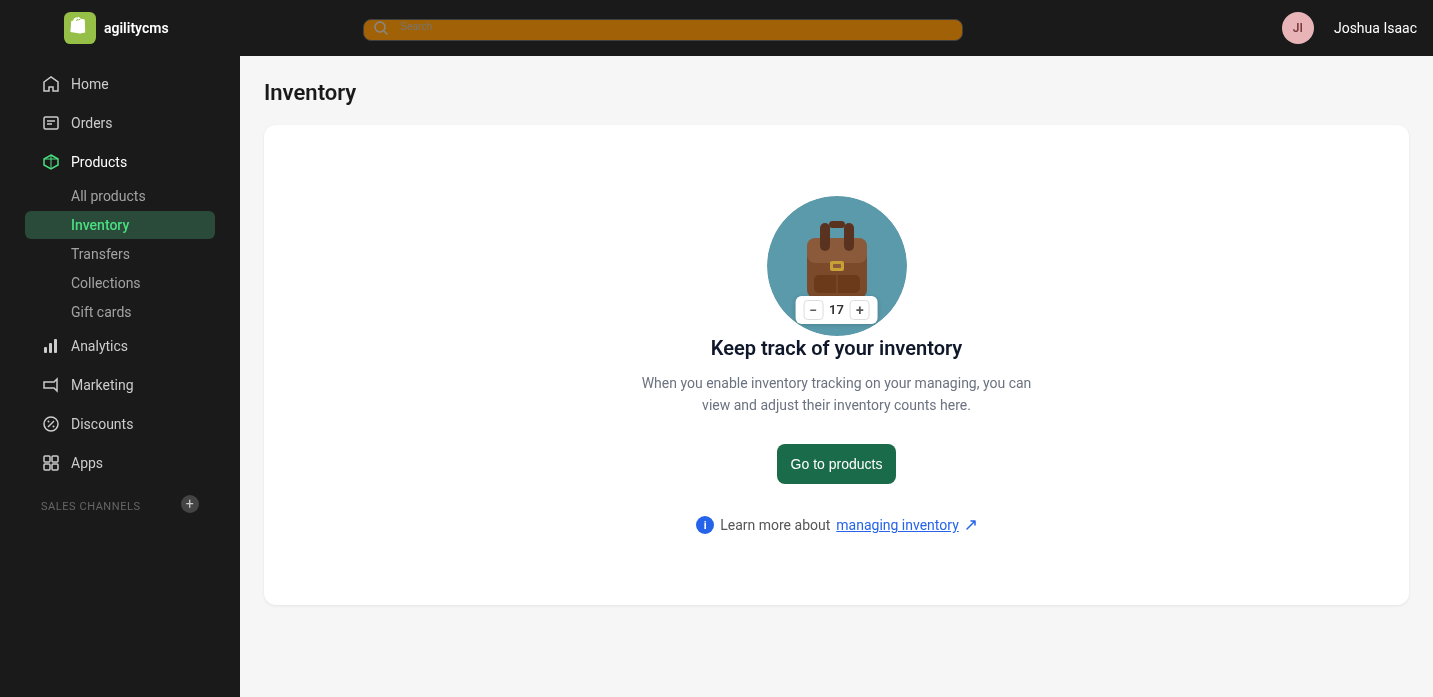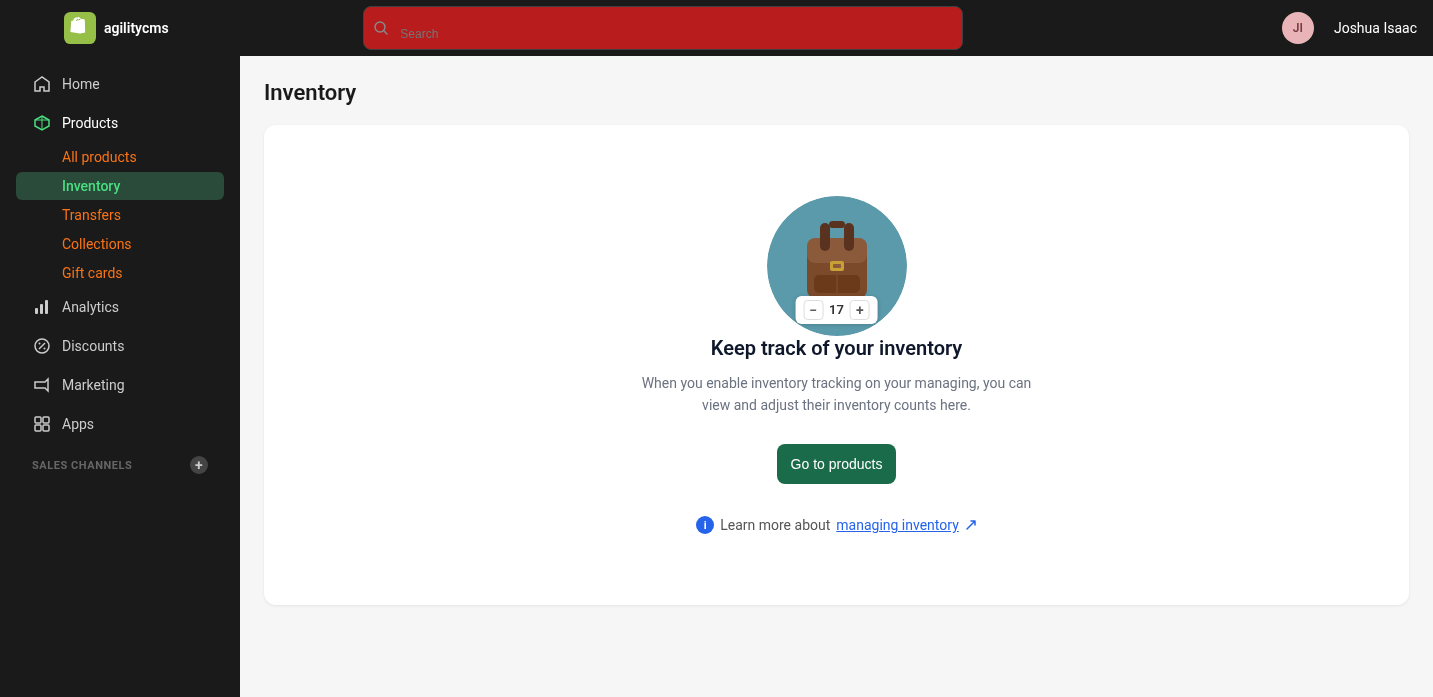--- a/index.html
+++ b/index.html
@@ -30,26 +30,26 @@
       width: 32px;
       height: 32px;
     }
     .search-bar {
       flex: 1;
       max-width: 600px;
       margin: 0 auto;
     }
     .search-bar input {
       width: 100%;
-      padding: 20px 12px 8px 36px;
+      padding: 1px 12px 8px 36px;
       border-radius: 8px;
       border: 1px solid #404040;
-      background: #b91c1c;
+      background: #a16207;
       color: #ccc;
-      font-size: 12px;
+      font-size: 10px;
       outline: none;
     }
     .search-wrap {
       position: relative;
     }
     .search-icon-svg {
       position: absolute;
       left: 10px;
       top: 50%;
       transform: translateY(-50%);
@@ -82,58 +82,58 @@
       flex: 1;
       overflow: hidden;
     }
 
     
     .sidebar {
       width: 240px;
       background: #1a1a1a;
       flex-shrink: 0;
       overflow-y: auto;
-      padding: 8px 8px;
+      padding: 8px 17px;
     }
     .sidebar-item {
       display: flex;
       align-items: center;
       gap: 10px;
       padding: 9px 16px;
       color: #ccc;
       font-size: 14px;
       cursor: pointer;
       border-radius: 6px;
       margin: 1px 8px;
       text-decoration: none;
     }
     .sidebar-item.active { color: white; }
     .sidebar-item .icon { width: 20px; height: 20px; display: flex; align-items: center; justify-content: center; flex-shrink: 0; }
     .sidebar-sub {
       padding: 6px 16px 6px 46px;
       font-size: 14px;
-      color: #f97316;
+      color: #a3a3a3;
       cursor: pointer;
       border-radius: 6px;
       margin: 1px 8px;
     }
     .sidebar-sub.active {
       background: #2a4a3a;
       color: #4ade80;
       font-weight: 500;
     }
     .sidebar-section-label {
       font-size: 11px;
-      font-weight: 700;
+      font-weight: 400;
       color: #666;
       padding: 12px 24px 4px;
       text-transform: uppercase;
       letter-spacing: 0.05em;
       display: flex;
-      align-items: center;
+      align-items: flex-end;
       justify-content: space-between;
     }
     .sidebar-section-label .add-btn {
       width: 18px;
       height: 18px;
       border-radius: 50%;
       background: #444;
       color: #ccc;
       display: flex;
       align-items: center;
@@ -295,20 +295,30 @@
 
     <div class="sidebar-item">
       <span class="icon">
         <svg width="18" height="18" viewBox="0 0 18 18" fill="none">
             <path d="M2 7l7-5 7 5v9H11v-4H7v4H2V7z" stroke="#ccc" stroke-width="1.5" fill="none"></path>
           </svg>
       </span>
       <span>Home</span>
     </div>
 
+    <div class="sidebar-item">
+      <span class="icon">
+        <svg width="18" height="18" viewBox="0 0 18 18" fill="none">
+            <rect x="2" y="3" width="14" height="12" rx="1.5" stroke="#ccc" stroke-width="1.5"></rect>
+            <line x1="5" y1="7" x2="13" y2="7" stroke="#ccc" stroke-width="1.5"></line>
+            <line x1="5" y1="10" x2="10" y2="10" stroke="#ccc" stroke-width="1.5"></line>
+          </svg>
+      </span>
+      <span>Orders</span>
+    </div>
 
     <div class="sidebar-item active">
       <span class="icon">
         <svg width="18" height="18" viewBox="0 0 18 18" fill="none">
             <polygon points="9,2 16,6 16,12 9,16 2,12 2,6" stroke="#4ade80" stroke-width="1.5" fill="none"></polygon>
             <line x1="9" y1="2" x2="9" y2="16" stroke="#4ade80" stroke-width="1"></line>
             <line x1="2" y1="6" x2="16" y2="6" stroke="#4ade80" stroke-width="1"></line>
           </svg>
       </span>
       <span style="color:white;">Products</span>
@@ -328,36 +338,36 @@
             <rect x="7" y="6" width="3" height="10" fill="#ccc" rx="1"></rect>
             <rect x="12" y="2" width="3" height="14" fill="#ccc" rx="1"></rect>
           </svg>
       </span>
       <span>Analytics</span>
     </div>
 
     <div class="sidebar-item">
       <span class="icon">
         <svg width="18" height="18" viewBox="0 0 18 18" fill="none">
+            <path d="M2 6h10l3-3v12l-3-3H2V6z" stroke="#ccc" stroke-width="1.5" fill="none"></path>
+          </svg>
+      </span>
+      <span>Marketing</span>
+    </div>
+
+    <div class="sidebar-item">
+      <span class="icon">
+        <svg width="18" height="18" viewBox="0 0 18 18" fill="none">
             <circle cx="9" cy="9" r="7" stroke="#ccc" stroke-width="1.5"></circle>
             <line x1="6" y1="12" x2="12" y2="6" stroke="#ccc" stroke-width="1.5"></line>
             <circle cx="6.5" cy="6.5" r="1" fill="#ccc"></circle>
             <circle cx="11.5" cy="11.5" r="1" fill="#ccc"></circle>
           </svg>
       </span>
       <span>Discounts</span>
-    </div>
-
-    <div class="sidebar-item">
-      <span class="icon">
-        <svg width="18" height="18" viewBox="0 0 18 18" fill="none">
-            <path d="M2 6h10l3-3v12l-3-3H2V6z" stroke="#ccc" stroke-width="1.5" fill="none"></path>
-          </svg>
-      </span>
-      <span>Marketing</span>
     </div>
 
     <div class="sidebar-item">
       <span class="icon">
         <svg width="18" height="18" viewBox="0 0 18 18" fill="none">
             <rect x="2" y="2" width="6" height="6" rx="1" stroke="#ccc" stroke-width="1.5"></rect>
             <rect x="10" y="2" width="6" height="6" rx="1" stroke="#ccc" stroke-width="1.5"></rect>
             <rect x="2" y="10" width="6" height="6" rx="1" stroke="#ccc" stroke-width="1.5"></rect>
             <rect x="10" y="10" width="6" height="6" rx="1" stroke="#ccc" stroke-width="1.5"></rect>
           </svg>

